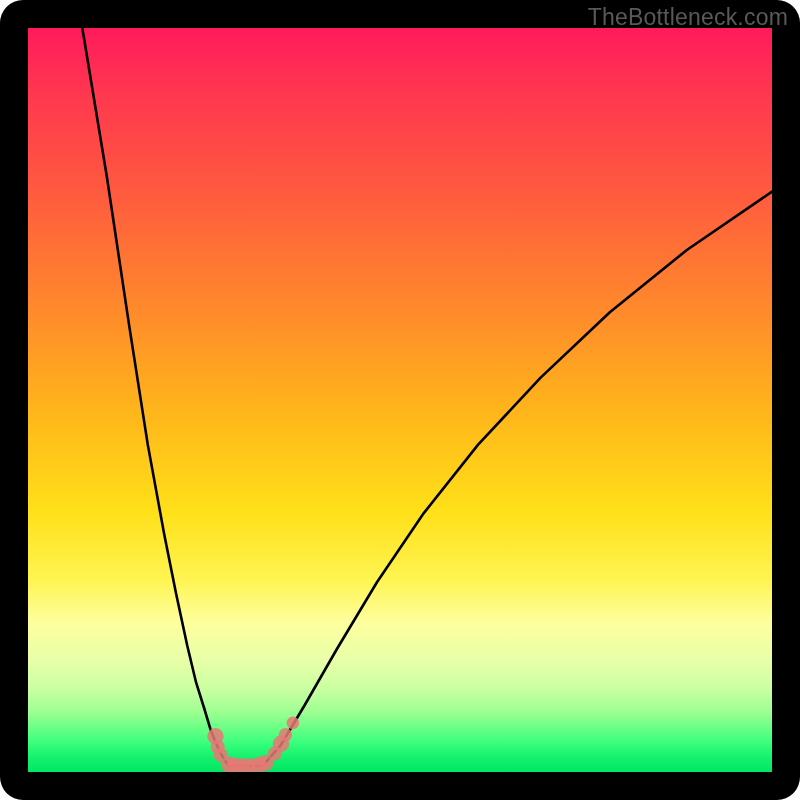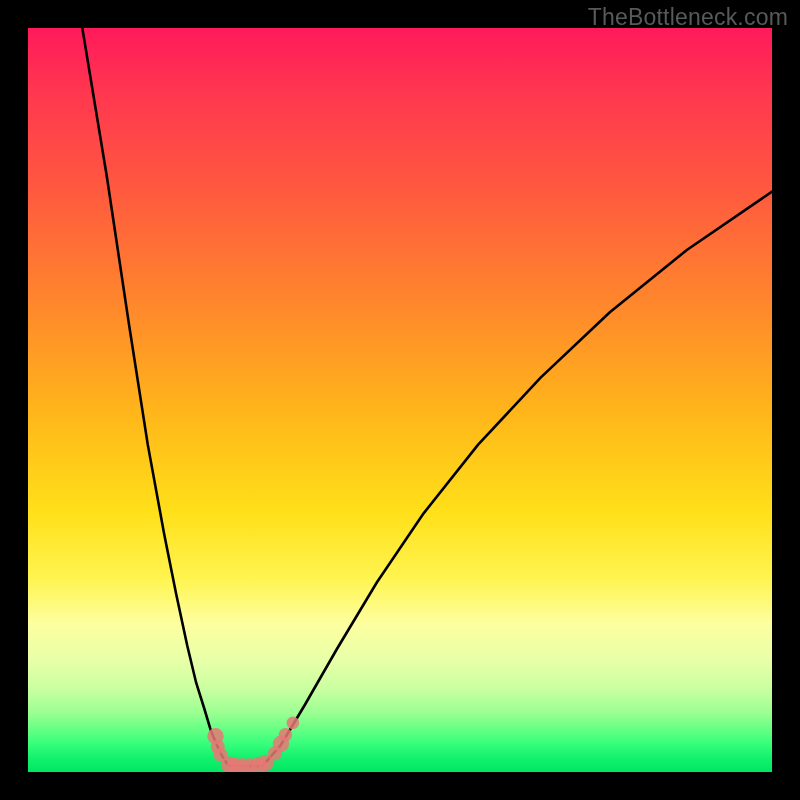--- a/index.html
+++ b/index.html
@@ -8,20 +8,21 @@
     width: 800px;
     height: 800px;
     overflow: hidden;
     font-family: Arial, Helvetica, sans-serif;
   }
   .frame {
     position: relative;
     width: 800px;
     height: 800px;
     background: #000;
+    border-radius: 23px;
   }
   .watermark {
     position: absolute;
     top: 4px;
     right: 12px;
     color: #595959;
     font-size: 23px;
     font-weight: 500;
     letter-spacing: 0.2px;
     z-index: 50;

